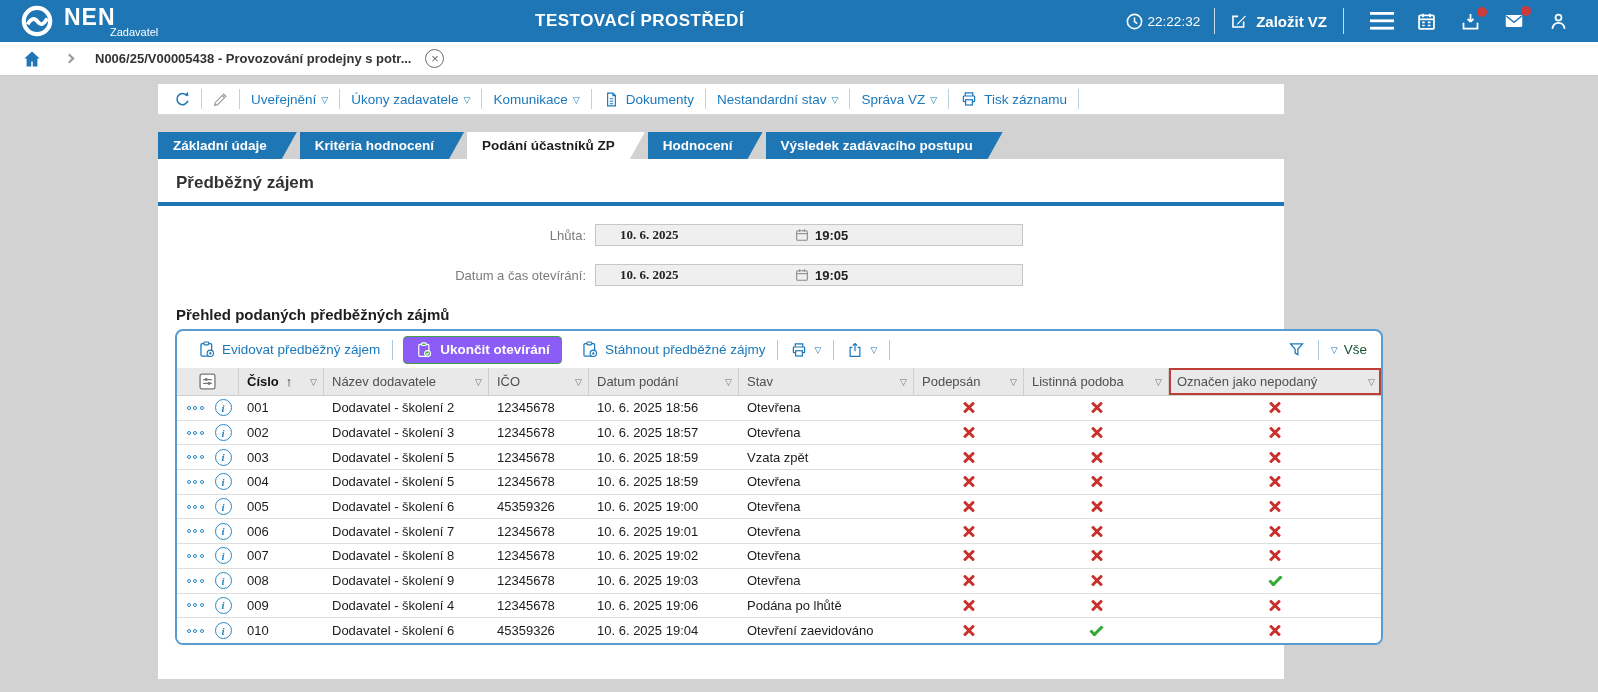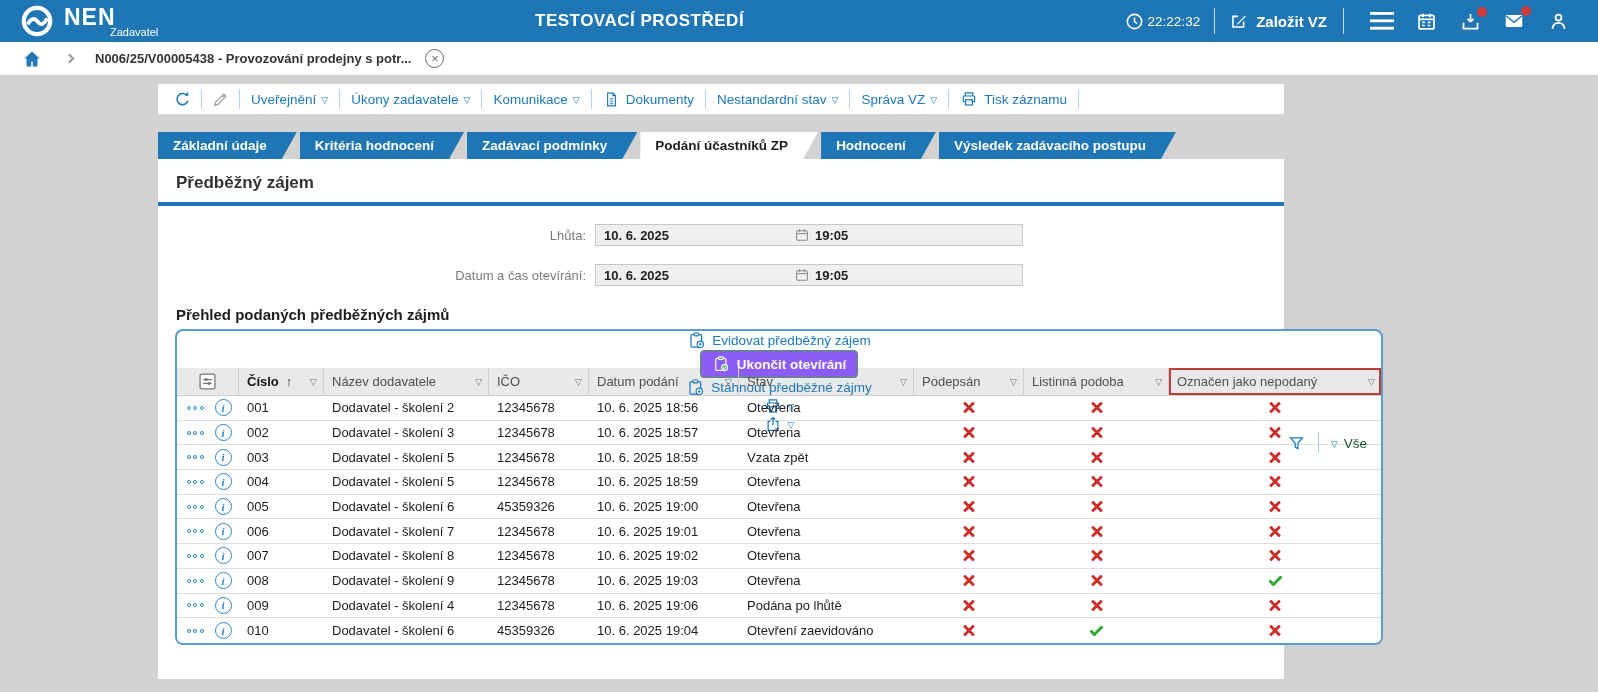--- a/index.html
+++ b/index.html
@@ -46,29 +46,29 @@
 
   
   .panel { background:#fff; height:520px; position:relative; }
   .panel h2 { font-size:17px; font-weight:bold; color:#333; padding:14px 0 9px 18px; }
   .blue-rule { height:4px; background:#1f76b4; }
 
   .form { padding-top:18px; }
   .form-row { display:flex; align-items:center; margin-bottom:18px; height:22px; }
   .f-label { width:437px; text-align:right; padding-right:9px; font-size:13px; color:#7b7b7b; }
   .f-field { width:428px; height:22px; background:#efefef; border:1px solid #c6c6c6; display:flex; align-items:center; cursor:text; }
-  .f-date { flex:0 0 198px; padding-left:8px; font-size:13px; font-weight:bold; color:#222; }
+  .f-date { flex:0 0 198px; padding-left:24px; font-size:13px; font-weight:bold; color:#222;font-family:Liberation Serif, serif; }
   .cal-ic { display:flex; margin-right:5px; }
   .f-time { font-size:13px; font-weight:bold; color:#222; }
 
   .panel h3 { font-size:15px; font-weight:bold; color:#1d1d1d; margin:20px 0 6px 18px; }
 
   
   .grid-panel { width:1208px; margin-left:17px; border:2px solid #5a9bd0; border-radius:8px; overflow:hidden; background:#fff; }
-  .grid-toolbar { display:flex; align-items:center; height:37px; padding:0 10px;flex-direction:column; }
+  .grid-toolbar { display:flex; align-items:center; height:37px; padding:0 10px; }
   .g-link { display:flex; align-items:center; gap:6px; color:#1a78bd; font-size:13.5px; cursor:pointer; padding:0 10px; white-space:nowrap; }
   .g-sep { width:1px; height:20px; background:#aac8e0; margin:0 2px; }
   .g-btn-green { display:flex; align-items:center; gap:7px; background:#8b5cf6; border:1px solid #43a047; border-radius:4px; color:#fff; font-size:13.5px; font-weight:bold; font-family:inherit; padding:4px 11px; margin:0 8px; cursor:pointer; white-space:nowrap; }
   .g-right { margin-left:auto; display:flex; align-items:center; }
   .g-vse { display:flex; align-items:center; gap:6px; color:#14532d; font-size:13.5px; cursor:pointer; padding:0 4px 0 10px; }
   .g-vse .caret { color:#1a78bd; }
 
   .grid-header { display:grid; grid-template-columns:62px 85px 165px 100px 150px 175px 110px 145px 1fr; background:#e9e9e9; height:28px; border-bottom:1px solid #cfcfcf; }
   .th { display:flex; align-items:center; padding:0 6px 0 8px; font-size:13px; color:#4f4f4f; border-right:1px solid #cfcfcf; position:relative; cursor:pointer; }
   .th:last-child { border-right:none; }
@@ -245,23 +245,20 @@
         </span>
     </div>
 
     <div class="tabs" id="tabs-host">
         <div class="tab">
           <span>Základní údaje</span>
         </div>
         <div class="tab">
           <span>Kritéria hodnocení</span>
         </div>
-        <div class="tab">
-          <span>Zadávací podmínky</span>
-        </div>
         <div class="tab active">
           <span>Podání účastníků ZP</span>
         </div>
         <div class="tab">
           <span>Hodnocení</span>
         </div>
         <div class="tab">
           <span>Výsledek zadávacího postupu</span>
         </div>
       </div>

